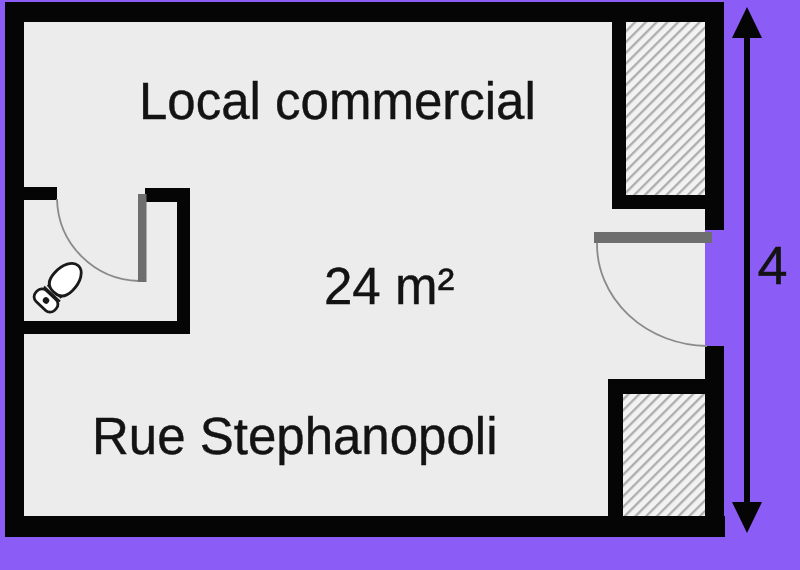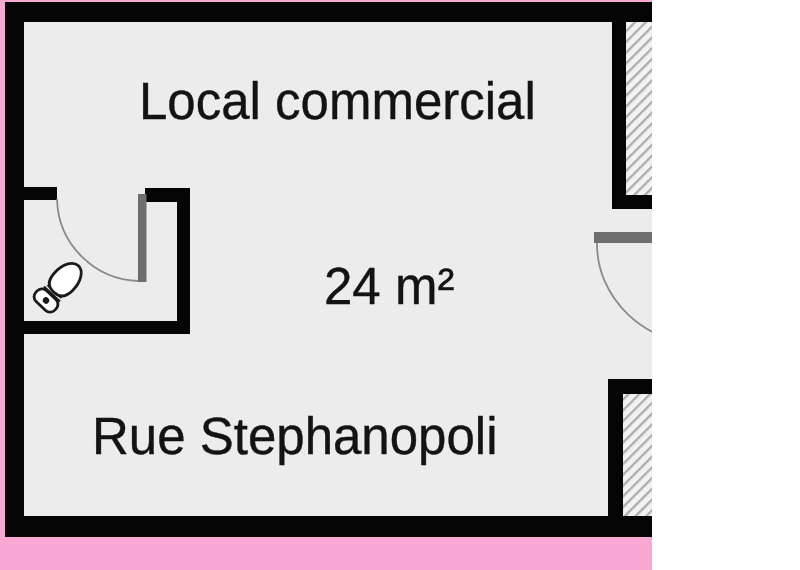--- a/index.html
+++ b/index.html
@@ -1,16 +1,16 @@
 <!DOCTYPE html>
 <html><head>
 <meta charset="utf-8">
 <style>
   html,body{margin:0;padding:0;background:#ffffff;}
-  .wrap{width:652px;height:570px;position:relative;overflow:hidden;background:#f9a8d4;}
+  .wrap{width:800px;height:570px;position:relative;overflow:hidden;background:#8b5cf6;}
   svg{display:block;}
   text{font-family:"Liberation Sans", sans-serif;fill:#131313;stroke:#131313;stroke-width:0.4;}
 </style>
 </head>
 <body>
 <div class="wrap">
 <svg width="800" height="570" viewBox="0 0 800 570" xmlns="http://www.w3.org/2000/svg">
   <defs>
     <pattern id="hatch" patternUnits="userSpaceOnUse" width="7.6" height="7.6" patternTransform="rotate(-45)">
       <rect width="7.6" height="7.6" fill="#f2f2f2"></rect>

